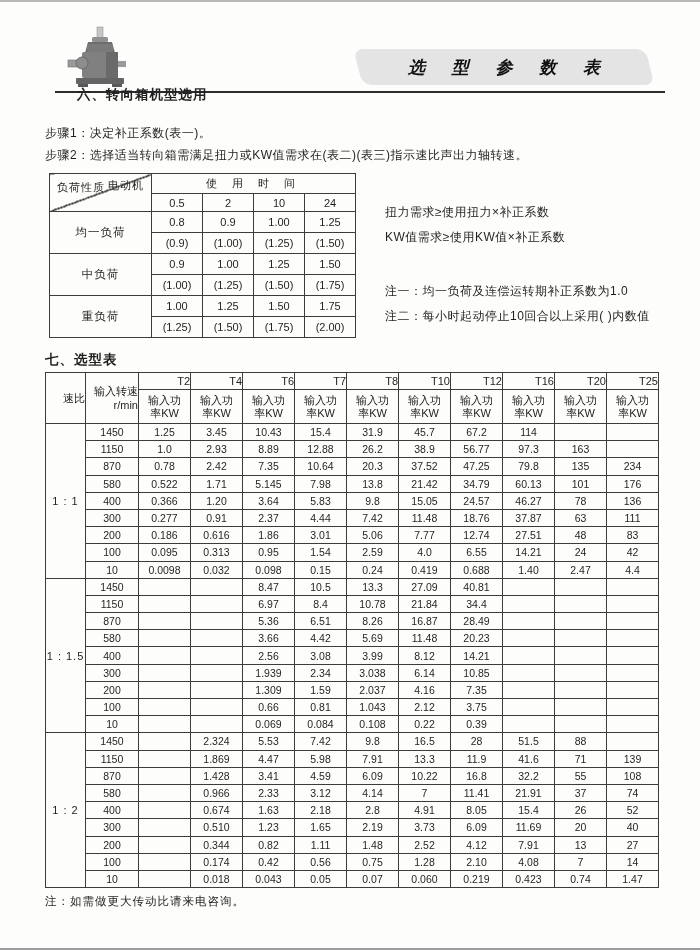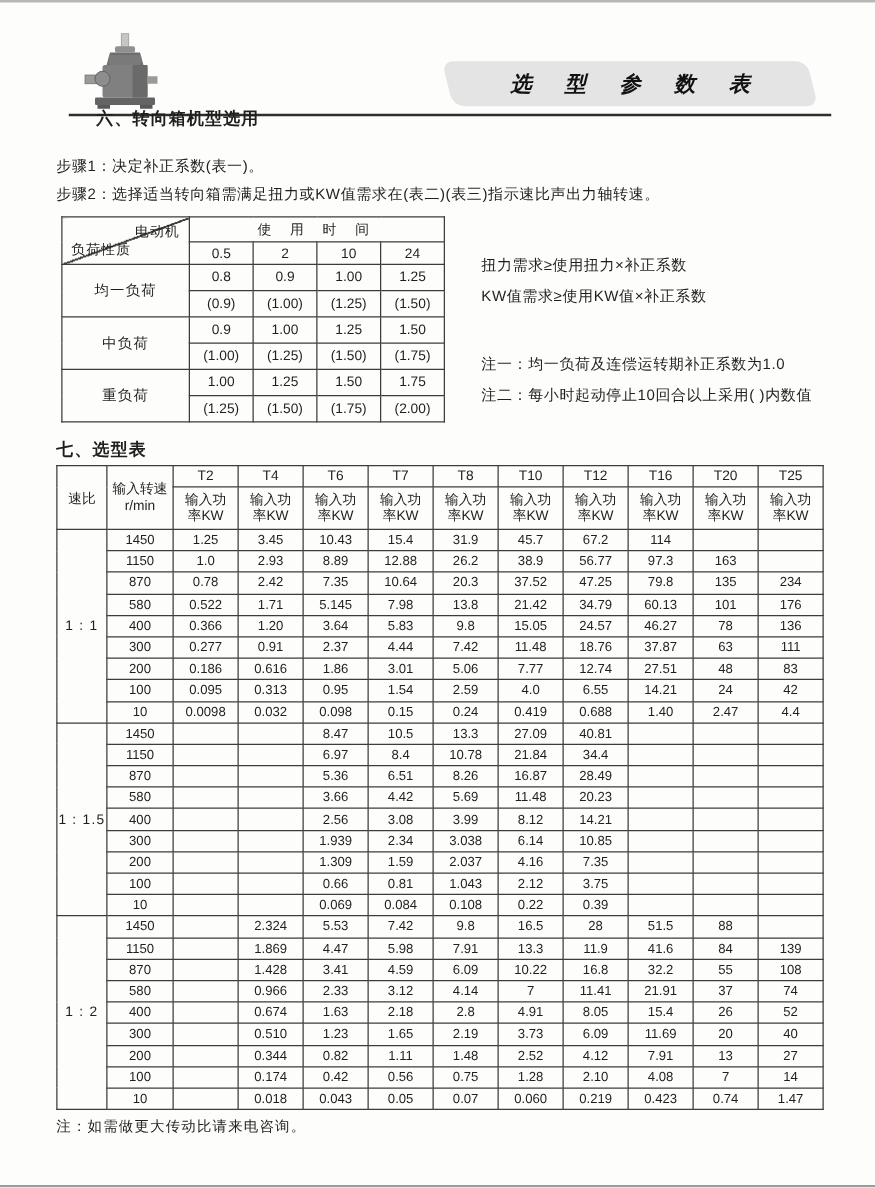--- a/index.html
+++ b/index.html
@@ -39,30 +39,30 @@
   .t1 .hdr-time { height:17px; }
   .t1 tbody td { height:20px; }
   .t1 tbody th { font-size:11.5px; letter-spacing:1px; }
   .diag {
     position:relative;
     background:linear-gradient(to bottom right,
       transparent calc(50% - 0.8px), #3c3c3c calc(50% - 0.8px),
       #3c3c3c calc(50% + 0.8px), transparent calc(50% + 0.8px));
   }
   .diag .corner-top { position:absolute; top:4px; right:7px; font-size:11px; letter-spacing:1px; }
-  .diag .corner-bot { position:absolute; bottom:4px; left:7px; font-size:11px; letter-spacing:1px; }
+  .diag .corner-bot { position:absolute; bottom:16px; left:7px; font-size:11px; letter-spacing:1px; }
 
   
   .side-note { font-size:12px; letter-spacing:0.5px; white-space:nowrap; }
 
   
   .t2 { left:45px; top:370px; width:613px; }
   .t2 th { font-size:11px; }
   .t2 td { font-size:10.5px; height:16.2px; }
-  .t2 .model-row th { height:16px; }
+  .t2 .model-row th { height:16px;text-align:right; }
   .t2 .power-row th { height:33px; line-height:13px; }
   .t2 .speed-th { line-height:14px; font-size:11px; }
   .t2 .ratio-cell { font-size:11px; letter-spacing:1px; }
 
   .footer-note { font-size:11.5px; letter-spacing:1px;text-align:right; }
 </style>
 </head>
 <body>
 
 <div class="page">
@@ -466,21 +466,21 @@
         <tr>
           <td>1150</td>
           <td></td>
           <td>1.869</td>
           <td>4.47</td>
           <td>5.98</td>
           <td>7.91</td>
           <td>13.3</td>
           <td>11.9</td>
           <td>41.6</td>
-          <td>84</td>
+          <td>71</td>
           <td>139</td>
         </tr>
         <tr>
           <td>870</td>
           <td></td>
           <td>1.428</td>
           <td>3.41</td>
           <td>4.59</td>
           <td>6.09</td>
           <td>10.22</td>

